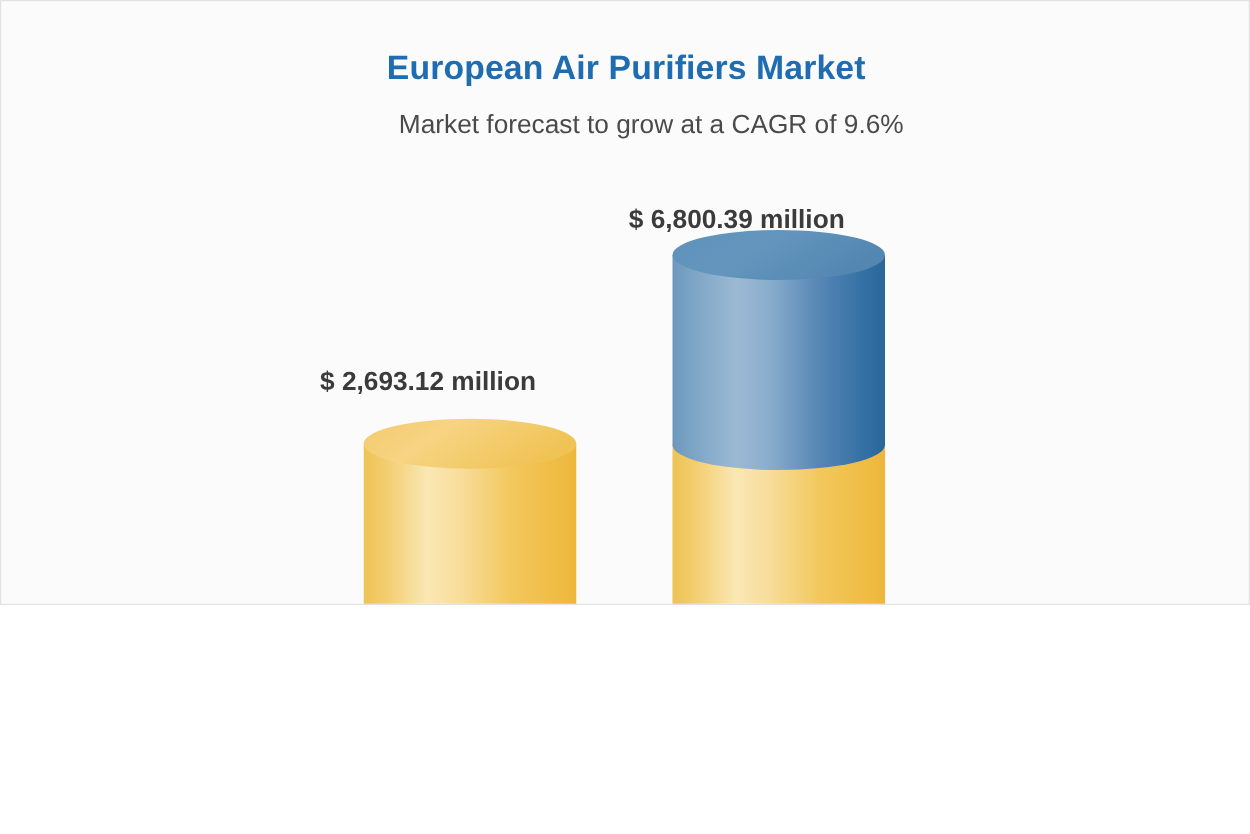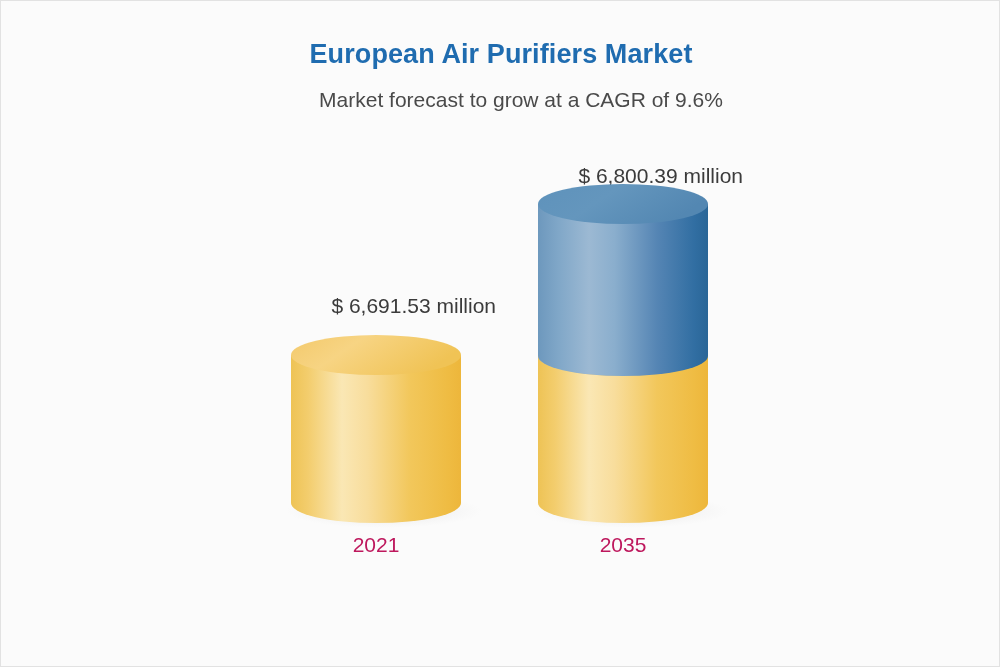--- a/index.html
+++ b/index.html
@@ -7,21 +7,21 @@
     margin: 0;
     padding: 0;
     background: #ffffff;
   }
   body {
     font-family: "Liberation Sans", sans-serif;
   }
   #infographic {
     position: relative;
     width: 1000px;
-    height: 667px;
+    height: 484px;
     background: #fbfbfb;
     border: 1px solid #e2e2e2;
     box-sizing: border-box;
     overflow: hidden;
   }
 
   
   .chart-title {
     position: absolute;
     top: 38px;
@@ -57,23 +57,23 @@
   .bar-group {
     position: absolute;
     width: 240px;
   }
   .bar-group.g2021 { left: 255px; top: 150px; }
   .bar-group.g2028 { left: 502px; top: 150px; }
 
   .value-label {
     position: absolute;
     width: 240px;
-    text-align: right;
+    text-align: left;
     font-size: 21px;
-    font-weight: normal;
+    font-weight: bold;
     color: #3b3b3b;
     white-space: nowrap;
   }
   .g2021 .value-label { top: 143px; }
   .g2028 .value-label { top: 13px; }
 
   .cyl-svg {
     position: absolute;
     left: 0;
     top: 0;
@@ -128,21 +128,21 @@
 <body>
 
 <div id="infographic">
 
   <div class="chart-title">European Air Purifiers Market</div>
   <div class="chart-subtitle">Market forecast to grow at a CAGR of 9.6%</div>
 
   <div class="plot-area">
 
     <div class="bar-group g2021">
-      <div class="value-label">$ 6,691.53 million</div>
+      <div class="value-label">$ 2,693.12 million</div>
 
       <svg class="cyl-svg" viewBox="0 0 240 390">
         <defs>
           <linearGradient id="yBody2021" x1="0" y1="0" x2="1" y2="0">
             <stop offset="0%" stop-color="#eec355"></stop>
             <stop offset="10%" stop-color="#f3cd6d"></stop>
             <stop offset="30%" stop-color="#fae7b4"></stop>
             <stop offset="45%" stop-color="#f8dd9c"></stop>
             <stop offset="70%" stop-color="#f2c75b"></stop>
             <stop offset="92%" stop-color="#efbc43"></stop>

